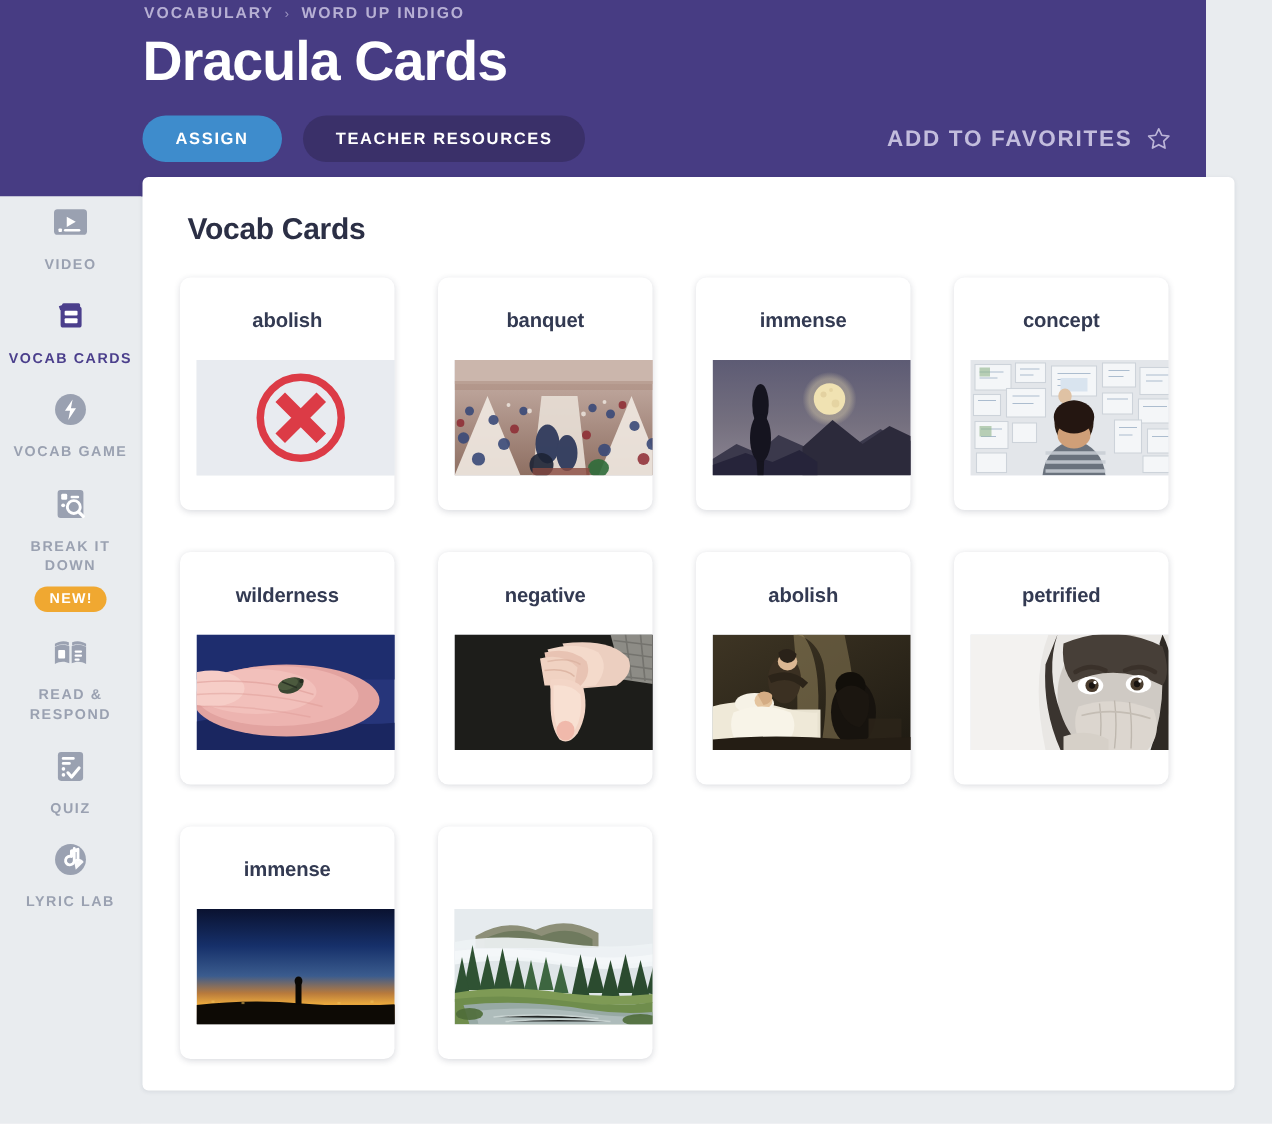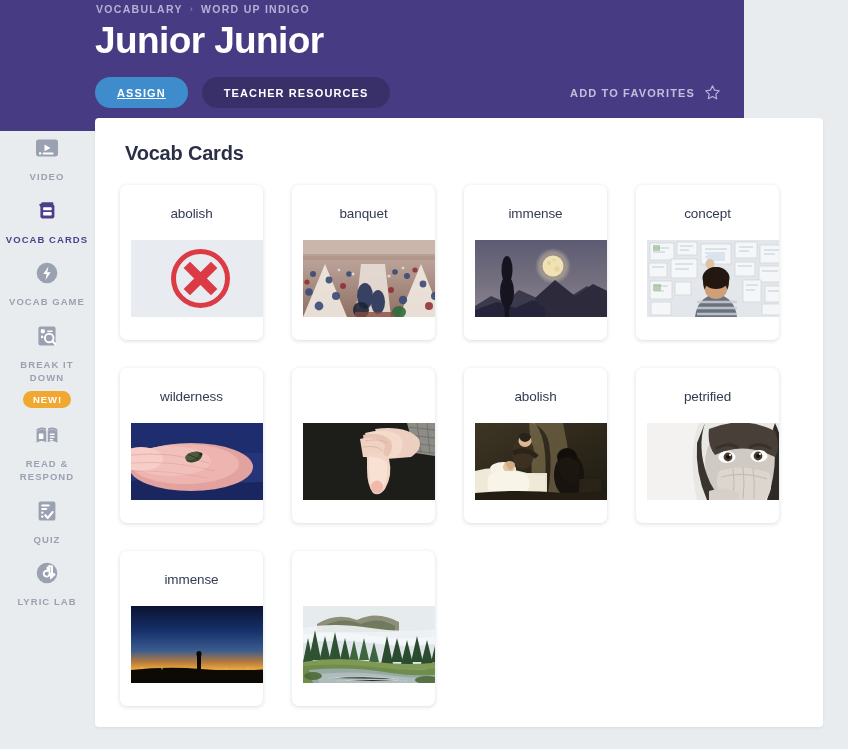--- a/index.html
+++ b/index.html
@@ -6,21 +6,21 @@
   html, body {
     width: 848px; height: 749px;
     font-family: "Liberation Sans", sans-serif;
     background: #e9ecef;
     overflow: hidden;
   }
   .app { position: relative; width: 848px; height: 749px; }
 
   
   .header {
-    position: absolute; left: 0; top: 0; width: 744px; height: 131px;
+    position: absolute; left: 0; top: 0; width: 804px; height: 131px;
     background: #473c83;
   }
   .breadcrumb {
     position: absolute; left: 96px; top: 3px;
     font-size: 10.5px; font-weight: bold; letter-spacing: 1.3px;
     color: #b7b0d4; text-transform: uppercase;
     display: flex; align-items: center; gap: 7px; white-space: nowrap;
   }
   .crumb-sep { font-size: 9px; color: #9a92c0; font-weight: normal; }
   .crumb-link { color: #b7b0d4; text-decoration: none; cursor: pointer; }
@@ -30,28 +30,28 @@
     letter-spacing: -0.6px;
   }
   .btn-row { position: absolute; left: 95px; top: 77px; display: flex; gap: 14px; }
   .btn {
     height: 31px; border-radius: 16px; border: none; cursor: pointer;
     display: flex; align-items: center; justify-content: center;
     font-size: 11px; font-weight: bold; letter-spacing: 1.1px;
     color: #ffffff; text-transform: uppercase; padding: 0 22px;
     font-family: "Liberation Sans", sans-serif;
   }
-  .btn-assign { background: #3e8ccc; text-decoration: underline; }
+  .btn-assign { background: #3e8ccc; }
   .btn-resources { background: #3a3069; text-align: center; }
   .favorites {
     position: absolute; right: 23px; top: 84px;
     display: flex; align-items: center; gap: 9px; cursor: pointer;
   }
   .fav-label {
-    font-size: 11px; font-weight: bold; letter-spacing: 1.15px;
+    font-size: 15px; font-weight: bold; letter-spacing: 1.15px;
     color: #c3bddd; text-transform: uppercase;
   }
   .fav-star { width: 17px; height: 17px; display: block; }
 
   
   .sidebar {
     position: absolute; left: 0; top: 131px; width: 94px; height: 618px;
     background: #e9ecef;
   }
   .nav-item {
@@ -85,21 +85,21 @@
     position: absolute; left: 25px; top: 67px; width: 686px;
     display: flex; flex-wrap: wrap; gap: 28px 29px;
   }
   .card {
     width: 143px; height: 155px; background: #ffffff;
     border-radius: 7px; box-shadow: 0 1px 4px rgba(40,45,70,0.17);
     cursor: pointer; position: relative; overflow: hidden;
   }
   .card-word {
     height: 56px; display: flex; align-items: center; justify-content: center;
-    font-size: 13.5px; font-weight: normal; color: #333a52; letter-spacing: -0.1px;
+    font-size: 13.5px; font-weight: bold; color: #333a52; letter-spacing: -0.1px;
   }
   .card-thumb {
     position: absolute; left: 11px; top: 55px; width: 139px; height: 77px;
     overflow: hidden; background: #e9ecef;
   }
   .card-thumb svg { display: block; width: 139px; height: 77px; }
   .card:nth-child(4n) .card-thumb,
   .card.flush-right .card-thumb { left: 11px; }
 </style>
 </head>
@@ -108,21 +108,21 @@
 <div class="app">
 
   <div class="header">
 
     <div class="breadcrumb">
       <span class="crumb-link">VOCABULARY</span>
       <span class="crumb-sep">›</span>
       <span class="crumb-link">WORD UP INDIGO</span>
     </div>
 
-    <h1 class="page-title">Junior Junior</h1>
+    <h1 class="page-title">Dracula Cards</h1>
 
     <div class="btn-row">
       <button class="btn btn-assign">ASSIGN</button>
       <button class="btn btn-resources">TEACHER RESOURCES</button>
     </div>
 
     <div class="favorites">
       <span class="fav-label">ADD TO FAVORITES</span>
       <span class="fav-star">
         <svg viewBox="0 0 24 24" width="17" height="17" fill="none" stroke="#bcb5d8" stroke-width="1.6" stroke-linejoin="round">
@@ -389,20 +389,21 @@
             <path d="M0 48 Q38 47 76 55" stroke="#d9938f" stroke-width="1" fill="none" opacity="0.35"></path>
             <ellipse cx="63" cy="34" rx="8.5" ry="5" fill="#3a4632" transform="rotate(-18 63 34)"></ellipse>
             <ellipse cx="61" cy="33" rx="7" ry="3.6" fill="#4c5a3e" transform="rotate(-18 61 33)"></ellipse>
             <path d="M57 31.5l10 4" stroke="#2b3325" stroke-width="0.9"></path>
             <circle cx="70" cy="31" r="1.5" fill="#242b1e"></circle>
           </svg>
         </div>
       </div>
 
       <div class="card">
+        <div class="card-word">negative</div>
         <div class="card-thumb">
           <svg viewBox="0 0 139 77">
             <rect width="139" height="77" fill="#151513"></rect>
             <rect width="139" height="77" fill="#1d1d1a"></rect>
             <path d="M104 0 L139 0 L139 34 L112 30 Z" fill="#8d8c86"></path>
             <g stroke="#6e6d68" stroke-width="1.1" opacity="0.8">
               <path d="M106 4 L139 8M108 12 L139 16M110 20 L139 24M112 28 L139 31"></path>
               <path d="M114 0 L118 30M124 0 L127 31M134 0 L136 32"></path>
             </g>
             <path d="M72 6 Q104 2 116 16 Q120 26 108 34 L84 36 Z" fill="#eccfc0"></path>

